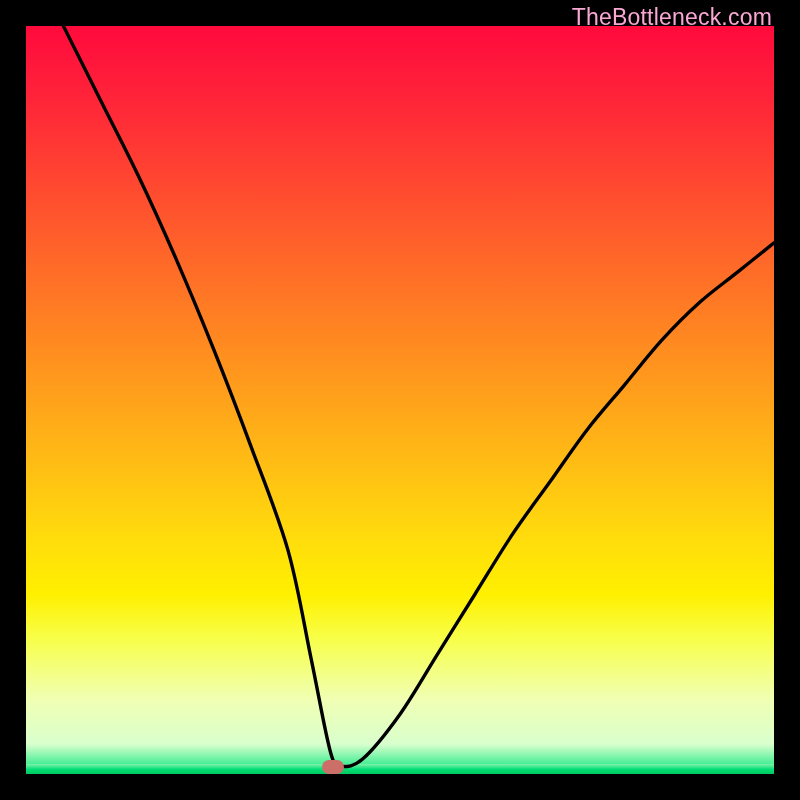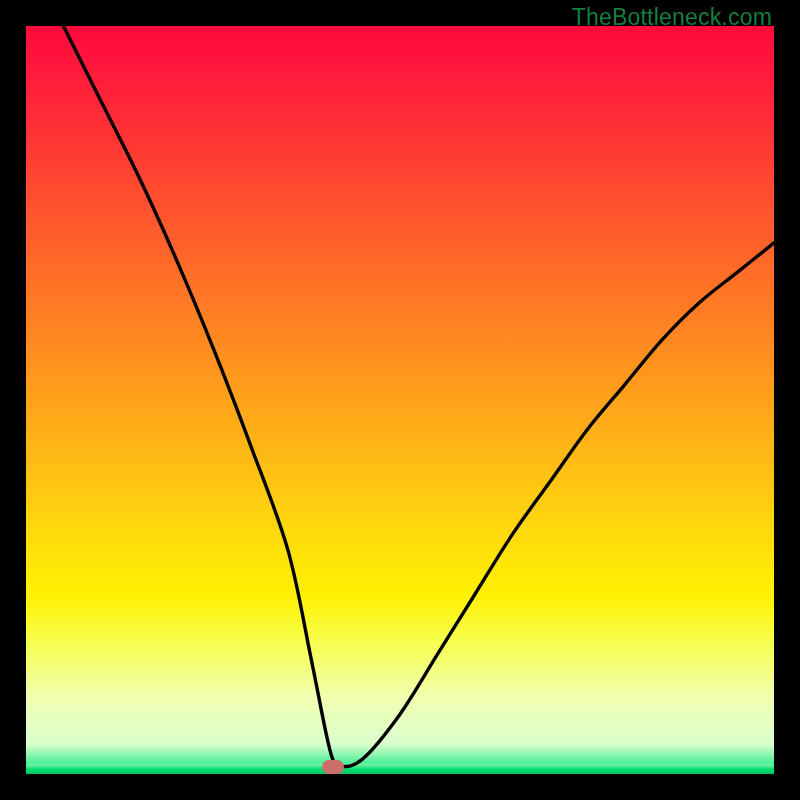--- a/index.html
+++ b/index.html
@@ -59,21 +59,21 @@
     position: absolute;
     width: 22px;
     height: 14px;
     background: #cc6f68;
     border-radius: 8px;
   }
   .watermark {
     position: absolute;
     top: 4px;
     right: 28px;
-    color: #15803d;
+    color: #f9a8d4;
     font-size: 23px;
     letter-spacing: 0.2px;
     font-weight: 500;
   }
 </style>
 </head>
 <body>
 
 <div class="frame">
   <div class="plot-area">

